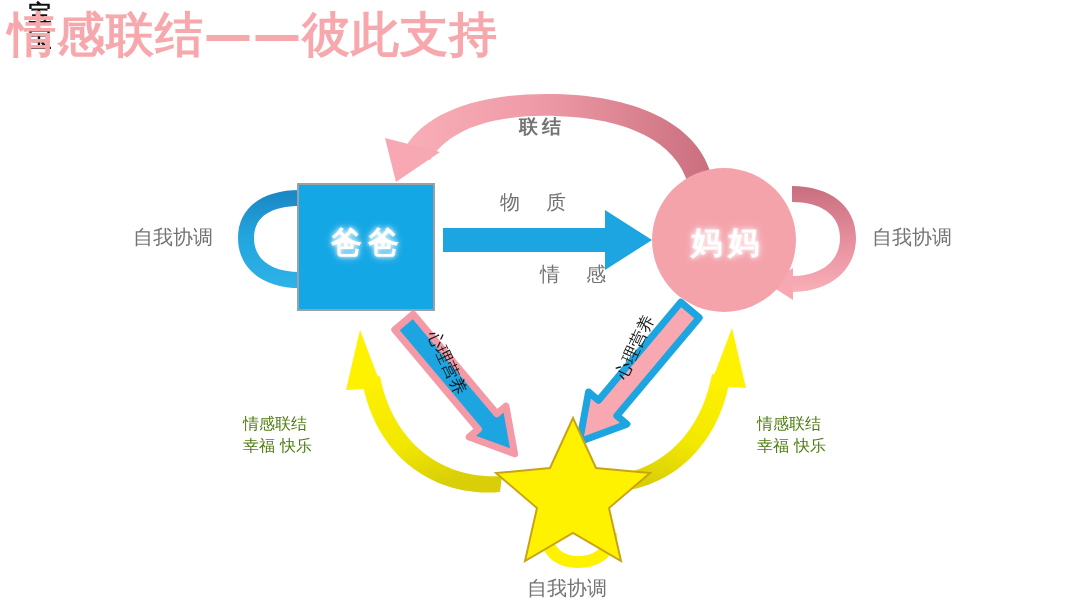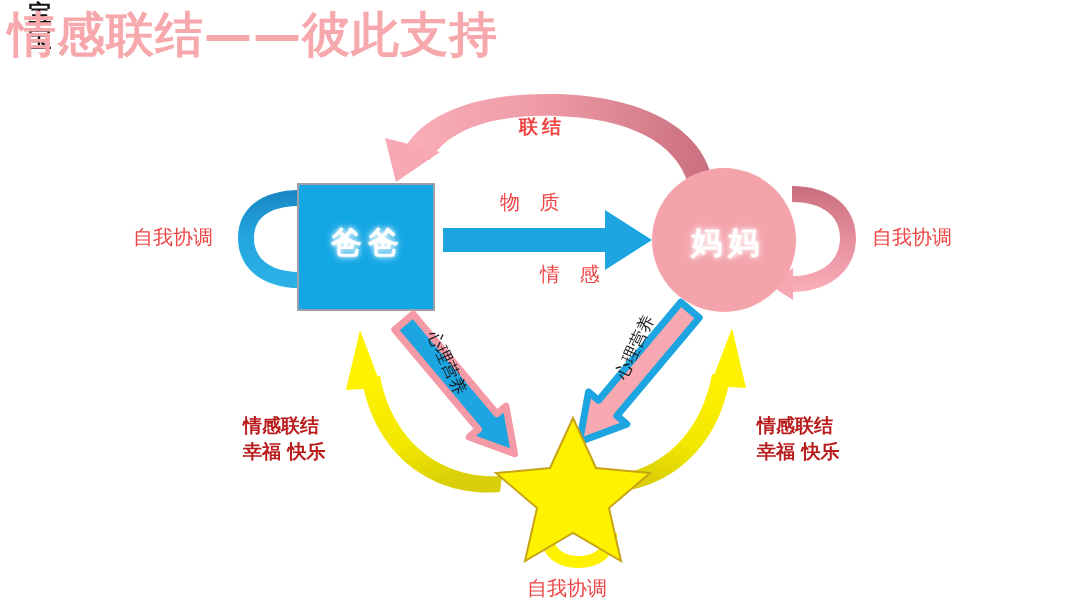--- a/index.html
+++ b/index.html
@@ -69,23 +69,23 @@
     width: 80px;
     font-size: 23px;
     font-weight: bold;
     color: #111111;
     text-align: center;
     line-height: 1.15;
     text-shadow: none;
   }
   .flat-text {
     position: absolute;
-    color: #ef4444;
-    white-space: nowrap;
-    font-family: Liberation Sans, sans-serif;
+    color: #737373;
+    white-space: nowrap;
+    font-family: Liberation Mono, monospace;
   }
   #lbl-lianjie {
     left: 519px;
     top: 114px;
     font-size: 19px;
     font-weight: bold;
     letter-spacing: 4px;
   }
   #lbl-wuzhi {
     left: 500px;
@@ -110,25 +110,24 @@
     top: 224px;
     font-size: 20px;
   }
   #lbl-self-bottom {
     left: 527px;
     top: 575px;
     font-size: 20px;
   }
   .corner-text {
     position: absolute;
-    font-size: 19px;
-    color: #b91c1c;
+    font-size: 16px;
+    color: #4d7c0f;
     line-height: 1.35;
     white-space: nowrap;
-    font-weight: bold;
   }
   #lbl-corner-left {
     left: 243px;
     top: 413px;
   }
   #lbl-corner-right {
     left: 757px;
     top: 413px;
   }
   .diag-text {

